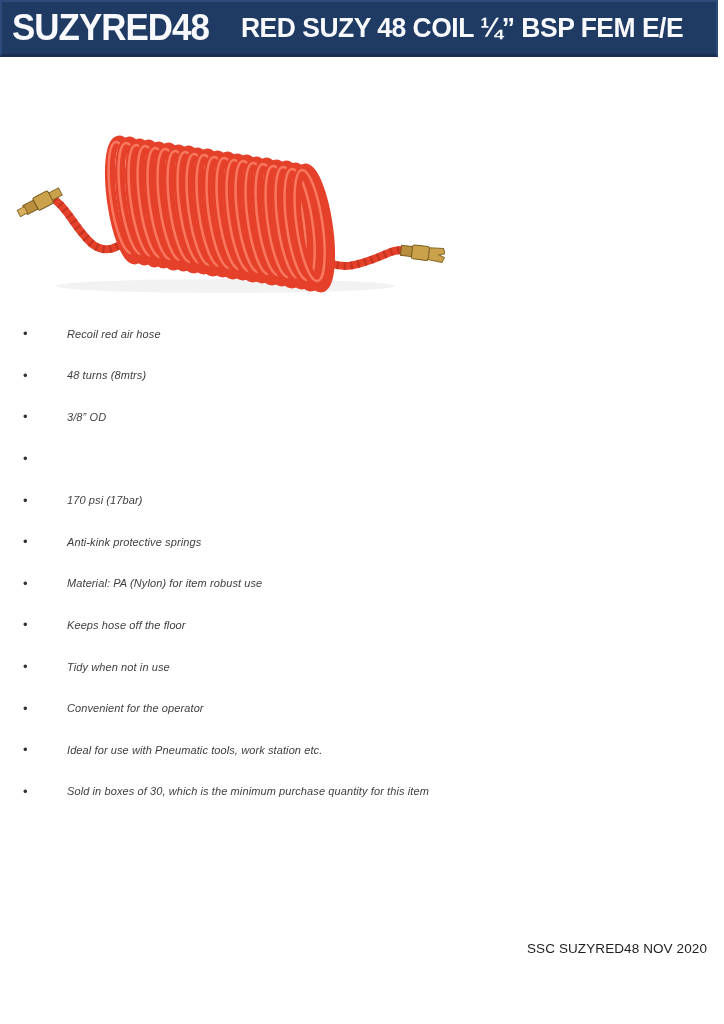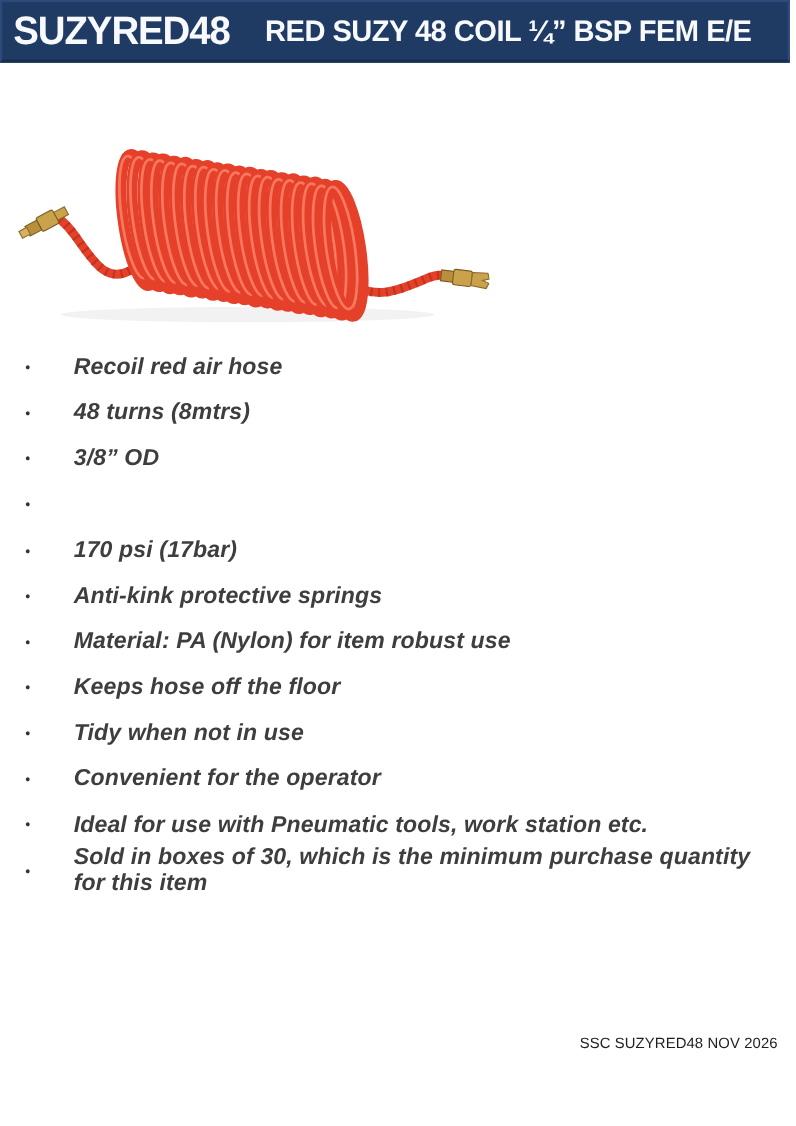--- a/index.html
+++ b/index.html
@@ -68,24 +68,23 @@
     display:flex;align-items:center;
     height:41.6px;
     padding-left:5px;
   }
   ul.tech-list .dot{
     width:44px;flex:0 0 44px;
     color:#333333;font-size:13px;
     font-style:normal;
   }
   ul.tech-list .txt{
-    font-size:21px;font-style:italic;
+    font-size:11px;font-style:italic;
     color:var(--body-text);
     letter-spacing:0.1px;
-    font-weight:bold;
   }
   .footer-ref{
     position:absolute;top:941px;right:17px;
     font-size:13.5px;color:var(--footer-text);
     letter-spacing:0.1px;
   }
 </style>
 </head>
 <body>
 
@@ -212,15 +211,15 @@
           <span class="txt">Ideal for use with Pneumatic tools, work station etc.</span>
         </li>
 
         <li>
           <span class="dot">•</span>
           <span class="txt">Sold in boxes of 30, which is the minimum purchase quantity for this item</span>
         </li>
       </ul>
   </div>
 
-  <div class="footer-ref">SSC SUZYRED48 NOV 2026</div>
+  <div class="footer-ref">SSC SUZYRED48 NOV 2020</div>
 
 </div>
 
 </body></html>

